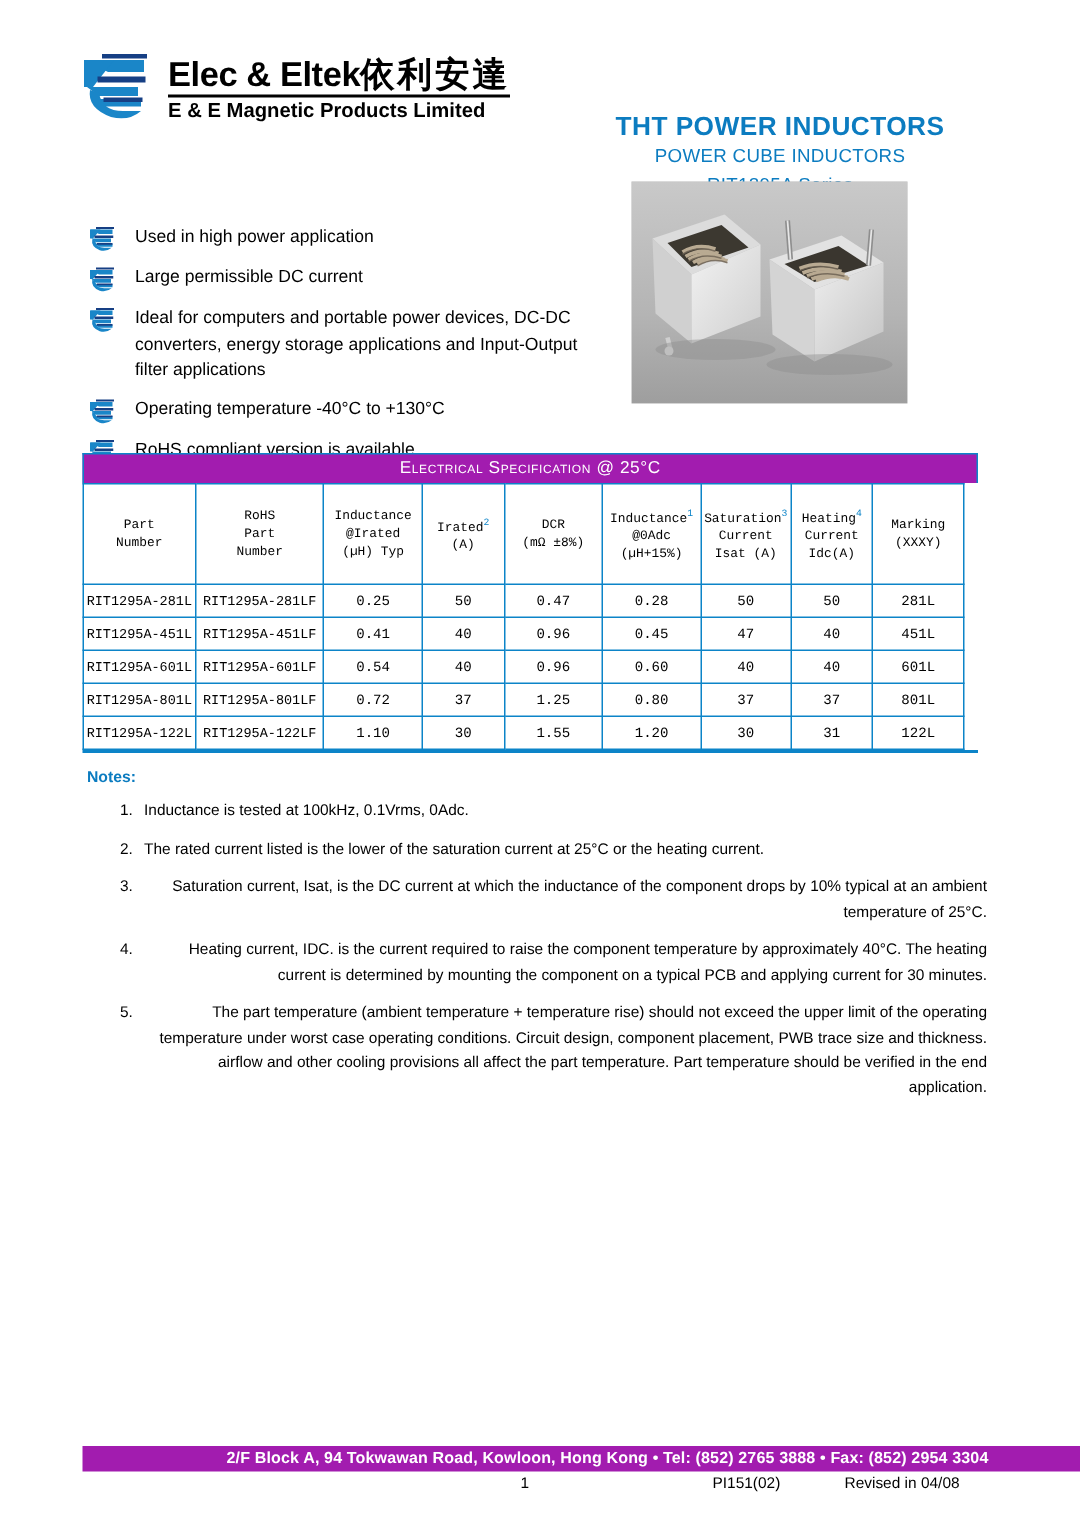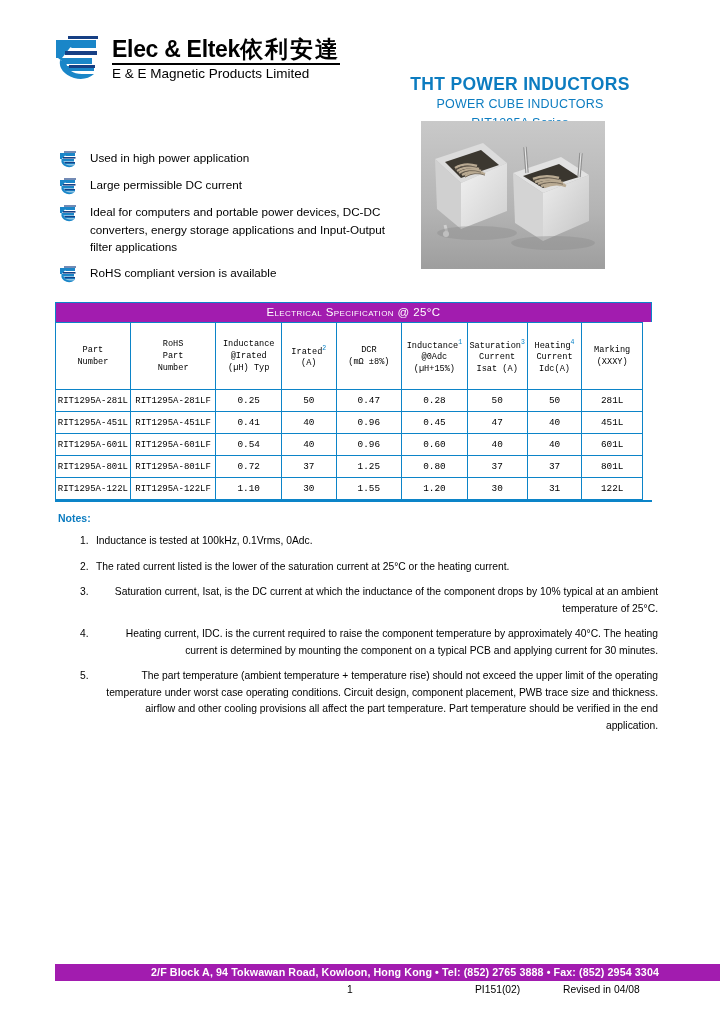--- a/index.html
+++ b/index.html
@@ -43,21 +43,21 @@
     color: #000;
   }
   #company-name .cjk { letter-spacing: 2px; }
   #company-rule {
     height: 2px;
     background: #000;
     margin: 1px 0 1px 0;
   }
   #company-sub {
     font-size: 13.5px;
-    font-weight: normal;
+    font-weight: bold;
     line-height: 16px;
     white-space: nowrap;
     color: #000;
   }
 
   #title-block {
     position: absolute;
     left: 370px; top: 44px;
     width: 300px;
     text-align: center;
@@ -299,20 +299,33 @@
         <path d="M2 2 L17 2 L17 5 L8 5 Z" fill="#1a86c8"></path>
         <path d="M2 2 L9 2 L4 8 L2 8 Z" fill="#1a86c8"></path>
         <path d="M3 8 L16 8 L16 10.5 L6 10.5 Z" fill="#1a86c8"></path>
         <path d="M5 11.5 L17 11.5 L17 13.5 L8 13.5 Z" fill="#1a86c8"></path>
         <path d="M3.5 8.5 Q2.5 13.5 8.5 15.8 Q13 17 16.5 14.2 L11.5 14.2 Q6 14.2 5.5 9.5 Z" fill="#1a86c8"></path>
         <path d="M6 0.4 L18 0.4 L18 1.6 L6 1.6 Z" fill="#163f84"></path>
         <path d="M5 6 L17.5 6 L17.5 7.6 L5 7.6 Z" fill="#163f84"></path>
         <path d="M6.5 11 L17 11 L17 12.2 L6.5 12.2 Z" fill="#163f84"></path>
       </svg>
       <div class="feature-text">Ideal for computers and portable power devices, DC-DC converters, energy storage applications and Input-Output filter applications</div>
+    </div>
+    <div class="feature-row">
+      <svg class="feature-bullet" viewBox="0 0 20 17">
+        <path d="M2 2 L17 2 L17 5 L8 5 Z" fill="#1a86c8"></path>
+        <path d="M2 2 L9 2 L4 8 L2 8 Z" fill="#1a86c8"></path>
+        <path d="M3 8 L16 8 L16 10.5 L6 10.5 Z" fill="#1a86c8"></path>
+        <path d="M5 11.5 L17 11.5 L17 13.5 L8 13.5 Z" fill="#1a86c8"></path>
+        <path d="M3.5 8.5 Q2.5 13.5 8.5 15.8 Q13 17 16.5 14.2 L11.5 14.2 Q6 14.2 5.5 9.5 Z" fill="#1a86c8"></path>
+        <path d="M6 0.4 L18 0.4 L18 1.6 L6 1.6 Z" fill="#163f84"></path>
+        <path d="M5 6 L17.5 6 L17.5 7.6 L5 7.6 Z" fill="#163f84"></path>
+        <path d="M6.5 11 L17 11 L17 12.2 L6.5 12.2 Z" fill="#163f84"></path>
+      </svg>
+      <div class="feature-text">Operating temperature -40°C to +130°C</div>
     </div>
     <div class="feature-row">
       <svg class="feature-bullet" viewBox="0 0 20 17">
         <path d="M2 2 L17 2 L17 5 L8 5 Z" fill="#1a86c8"></path>
         <path d="M2 2 L9 2 L4 8 L2 8 Z" fill="#1a86c8"></path>
         <path d="M3 8 L16 8 L16 10.5 L6 10.5 Z" fill="#1a86c8"></path>
         <path d="M5 11.5 L17 11.5 L17 13.5 L8 13.5 Z" fill="#1a86c8"></path>
         <path d="M3.5 8.5 Q2.5 13.5 8.5 15.8 Q13 17 16.5 14.2 L11.5 14.2 Q6 14.2 5.5 9.5 Z" fill="#1a86c8"></path>
         <path d="M6 0.4 L18 0.4 L18 1.6 L6 1.6 Z" fill="#163f84"></path>
         <path d="M5 6 L17.5 6 L17.5 7.6 L5 7.6 Z" fill="#163f84"></path>

